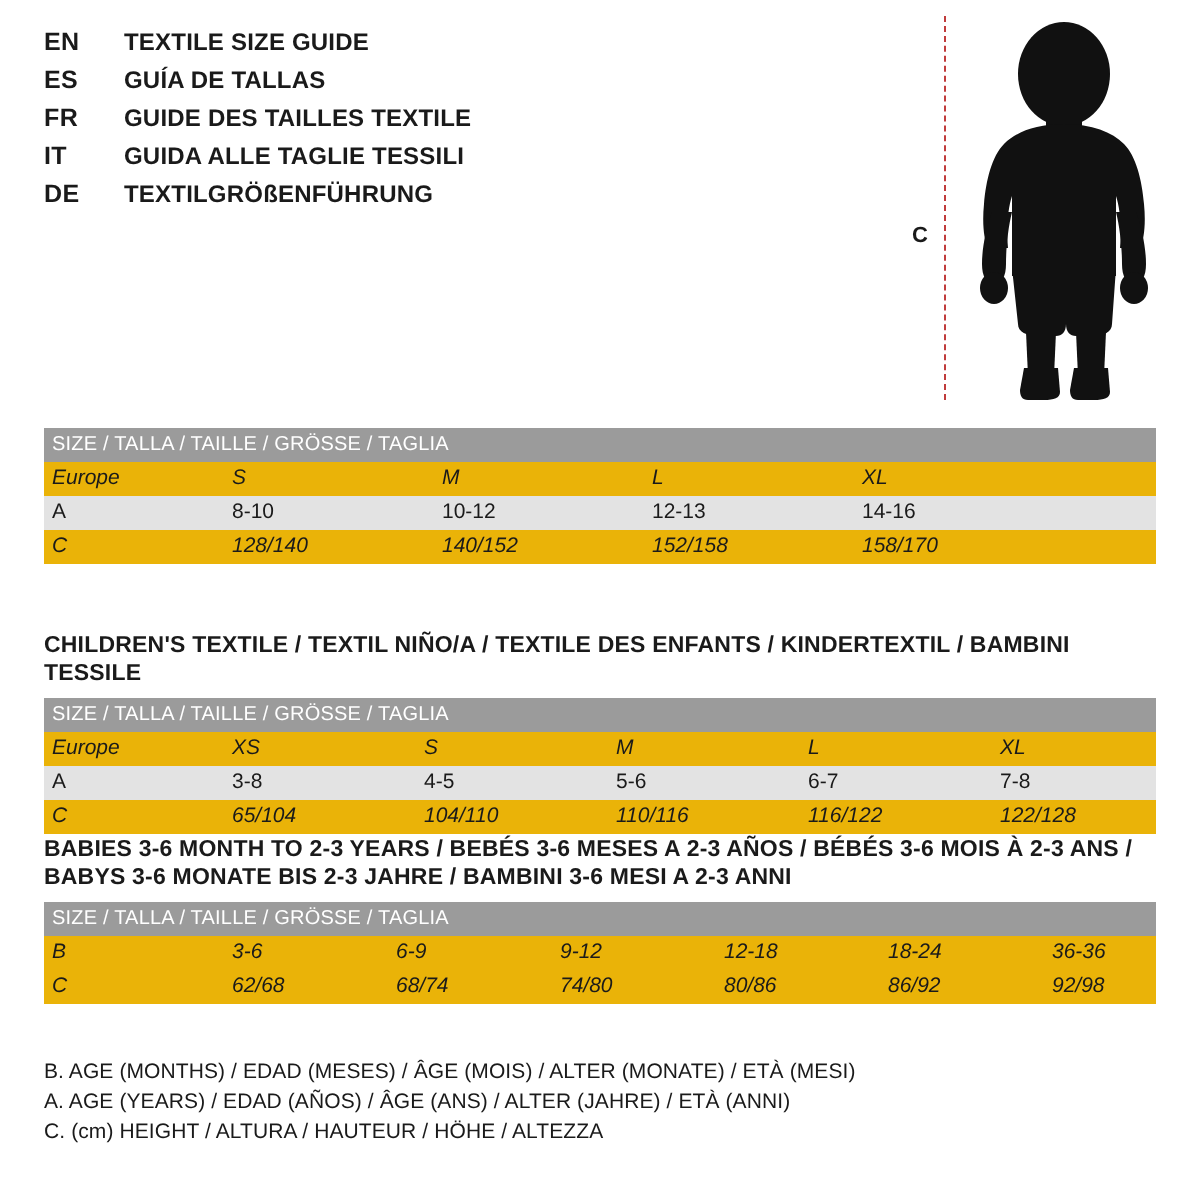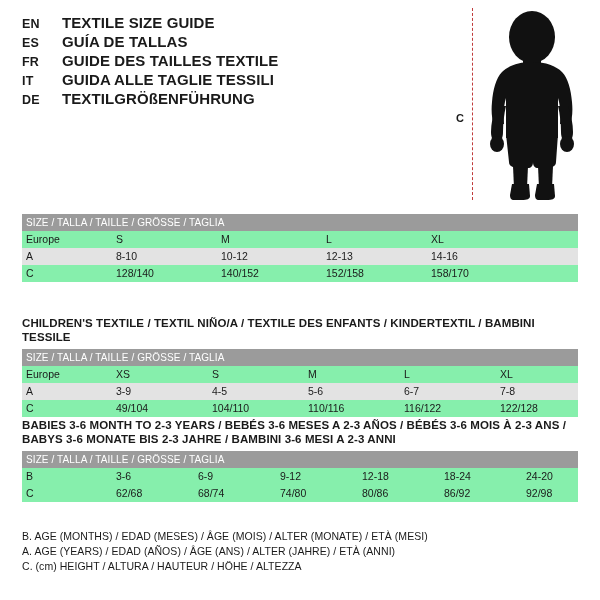--- a/index.html
+++ b/index.html
@@ -33,21 +33,21 @@
     align-items: baseline;
     height: 19px;
   }
   .hdr-lang {
     width: 40px;
     font-size: 12.5px;
     font-weight: bold;
     letter-spacing: 0.2px;
   }
   .hdr-text {
-    font-size: 15px;
+    font-size: 12px;
     font-weight: bold;
     letter-spacing: 0.1px;
   }
 
   
   .figure-area {
     position: absolute;
     left: 440px;
     top: 8px;
     width: 150px;
@@ -104,21 +104,22 @@
     background: #9b9b9b;
     color: #ffffff;
     font-size: 10px;
     font-weight: normal;
     letter-spacing: 0.1px;
   }
   tr.shade-row td {
     background: #e3e3e3;
   }
   tr.plain-row td {
-    background: #86efac;
+    background: #eab308;
+    font-style: italic;
   }
 
   
   .legend {
     position: absolute;
     left: 22px;
     top: 529px;
     width: 556px;
   }
   .legend-line {
@@ -244,29 +245,29 @@
         <tr class="plain-row">
           <td>Europe</td>
           <td>XS</td>
           <td>S</td>
           <td>M</td>
           <td>L</td>
           <td>XL</td>
         </tr>
         <tr class="shade-row">
           <td>A</td>
-          <td>3-9</td>
+          <td>3-8</td>
           <td>4-5</td>
           <td>5-6</td>
           <td>6-7</td>
           <td>7-8</td>
         </tr>
         <tr class="plain-row">
           <td>C</td>
-          <td>49/104</td>
+          <td>65/104</td>
           <td>104/110</td>
           <td>110/116</td>
           <td>116/122</td>
           <td>122/128</td>
         </tr>
       </tbody>
     </table>
   </div>
 
   <div class="section" style="top:418px;">
@@ -285,21 +286,21 @@
         <tr class="head-row">
           <td colspan="7">SIZE / TALLA / TAILLE / GRÖSSE / TAGLIA</td>
         </tr>
         <tr class="plain-row">
           <td>B</td>
           <td>3-6</td>
           <td>6-9</td>
           <td>9-12</td>
           <td>12-18</td>
           <td>18-24</td>
-          <td>24-20</td>
+          <td>36-36</td>
         </tr>
         <tr class="plain-row">
           <td>C</td>
           <td>62/68</td>
           <td>68/74</td>
           <td>74/80</td>
           <td>80/86</td>
           <td>86/92</td>
           <td>92/98</td>
         </tr>

